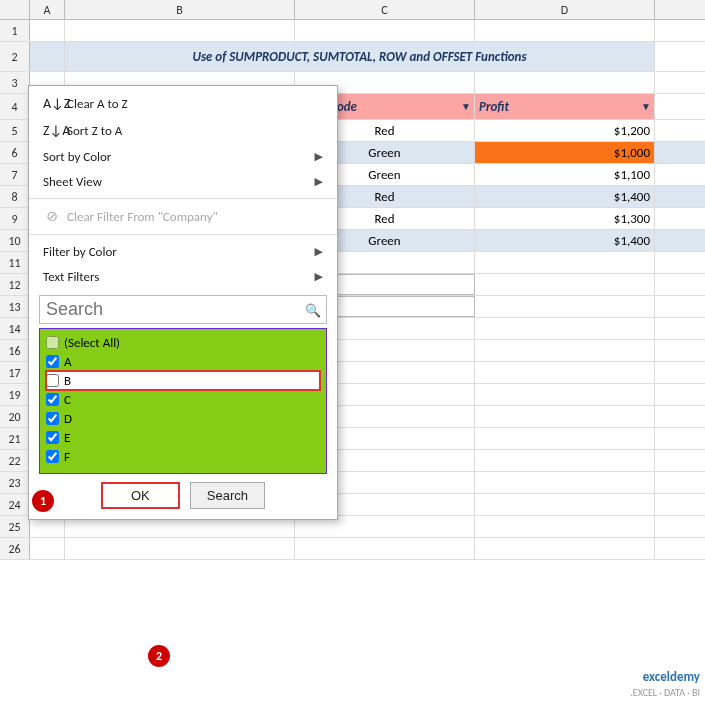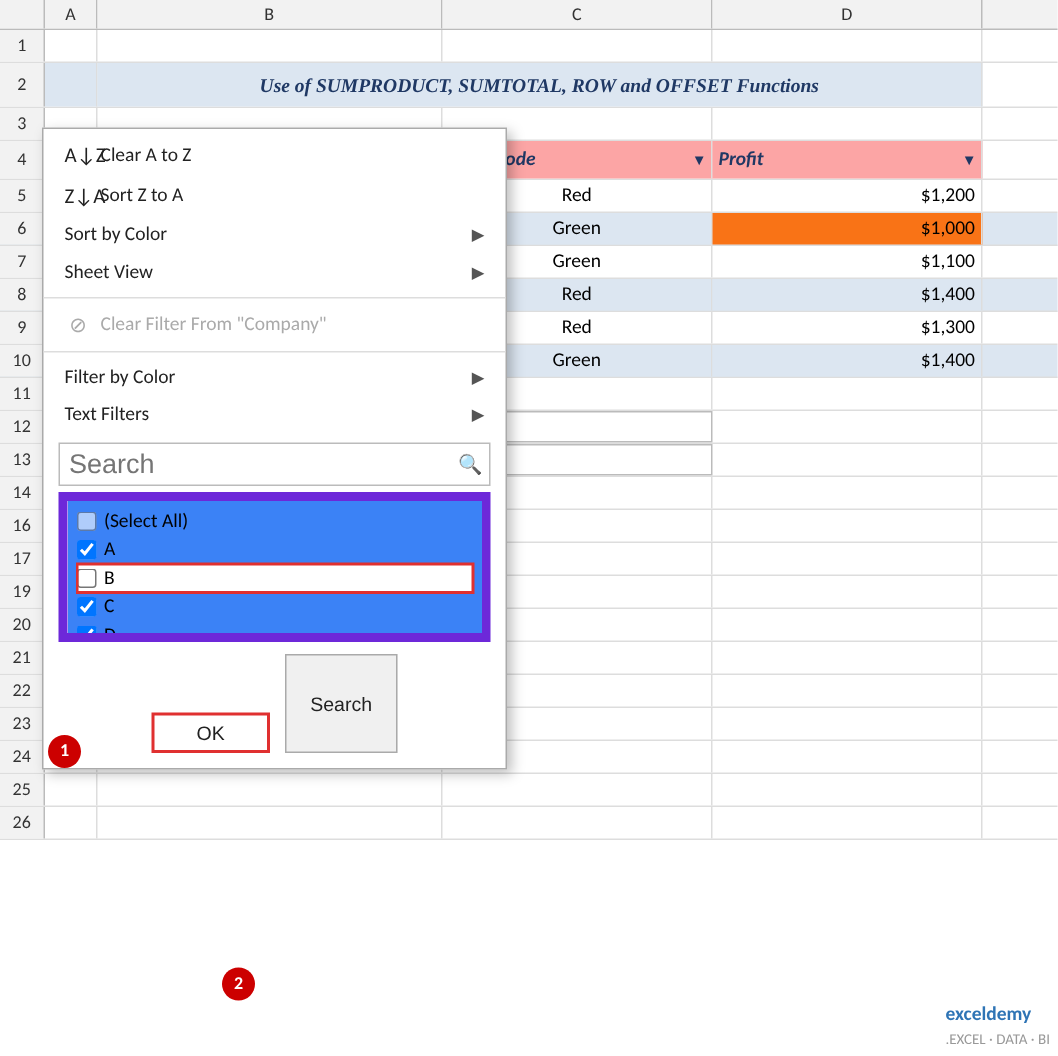--- a/index.html
+++ b/index.html
@@ -81,21 +81,20 @@
 
     
     .title-cell {
       background: #dce6f1;
       font-weight: bold;
       font-style: italic;
       text-align: left;
       justify-content: center;
       font-size: 13px;
       color: #1f3864;
-      font-family: Liberation Serif, serif;
     }
     
     .header-cell {
       background: #fca5a5;
       font-weight: bold;
       font-style: italic;
       text-align: center;
       justify-content: flex-start;
       font-size: 13px;
       color: #1f3864;
@@ -115,21 +114,21 @@
     .cell-right { justify-content: flex-end; }
     .cell-center { justify-content: center; }
 
     
     .watermark {
       position: absolute;
       bottom: 5px;
       right: 5px;
       font-size: 11px;
       color: #999;
-      text-align: left;
+      text-align: right;
       line-height: 1.3;
     }
     .watermark-brand { color: #2e74b5; font-weight: bold; font-size: 13px; }
     .watermark-sub { color: #999; font-size: 10px; }
 
     
     .dropdown-menu {
       position: absolute;
       top: 85px;
       left: 28px;
@@ -173,24 +172,24 @@
       right: 5px;
       top: 50%;
       transform: translateY(-50%);
       font-size: 13px;
       color: #666;
     }
 
     
     .checkbox-list {
       margin: 0 10px;
-      border: 6px solid #6d28d9;
-      height: 100px;
+      border: 1px solid #6d28d9;
+      height: 146px;
       overflow-y: auto;
-      background: #3b82f6;
+      background: #84cc16;
       padding: 4px 6px;
     }
     .checkbox-item {
       display: flex;
       align-items: center;
       gap: 5px;
       padding: 2px 0;
       font-size: 13px;
       cursor: pointer;
     }
@@ -214,21 +213,20 @@
       gap: 10px;
       margin: 8px 10px 6px 10px;
     }
     .btn-ok {
       background: #fff;
       border: 2px solid #e03030;
       padding: 4px 28px;
       font-size: 13px;
       cursor: pointer;
       color: #222;
-      margin-top: 39px;
     }
     .btn-cancel {
       background: #f0f0f0;
       border: 1px solid #aaa;
       padding: 4px 16px;
       font-size: 13px;
       cursor: pointer;
       color: #222;
     }
 

